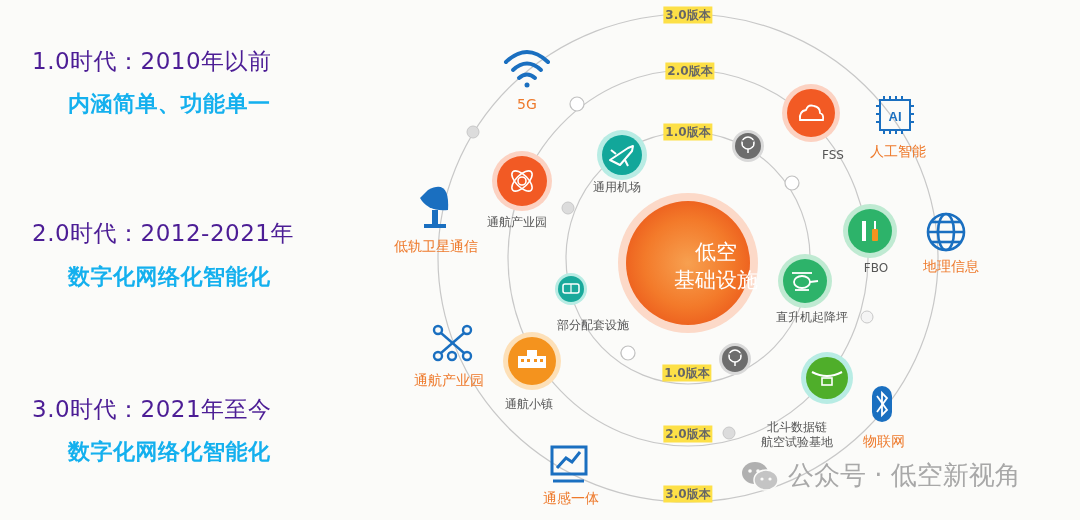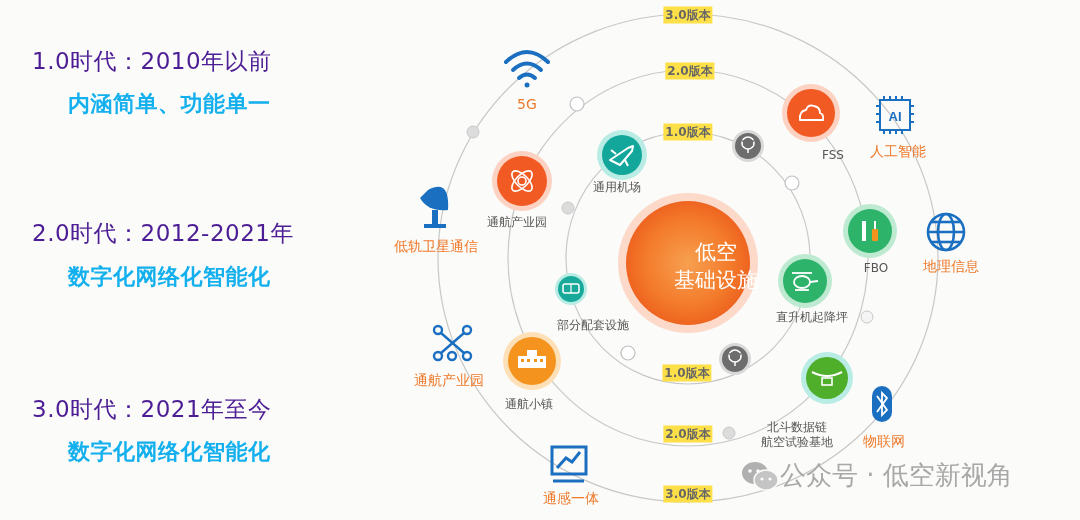--- a/index.html
+++ b/index.html
@@ -28,21 +28,21 @@
   }
   .ver-label {
     position:absolute; white-space:nowrap; font-size:12px; font-weight:bold;
     color:#666; background:#fde047; padding:0 2px; transform:translate(-50%,-50%);
   }
   .center-text {
     position:absolute; left:688px; top:266px; transform:translate(-50%,-50%);
     color:#fff; font-size:21px; text-align:center; line-height:28px; white-space:nowrap;margin-left:28px;
   }
   .watermark {
-    position:absolute; left:740px; top:458px; display:flex; align-items:center; gap:0;
+    position:absolute; left:740px; top:458px; display:flex; align-items:center; gap:8px;
     color:#a8a8a8; font-size:26px; white-space:nowrap;
   }
 </style>
 </head>
 <body>
 
 <div class="era">
   <div class="era-title" style="top:46px">1.0时代：2010年以前</div>
   <div class="era-desc" style="top:89px">内涵简单、功能单一</div>
 </div>

